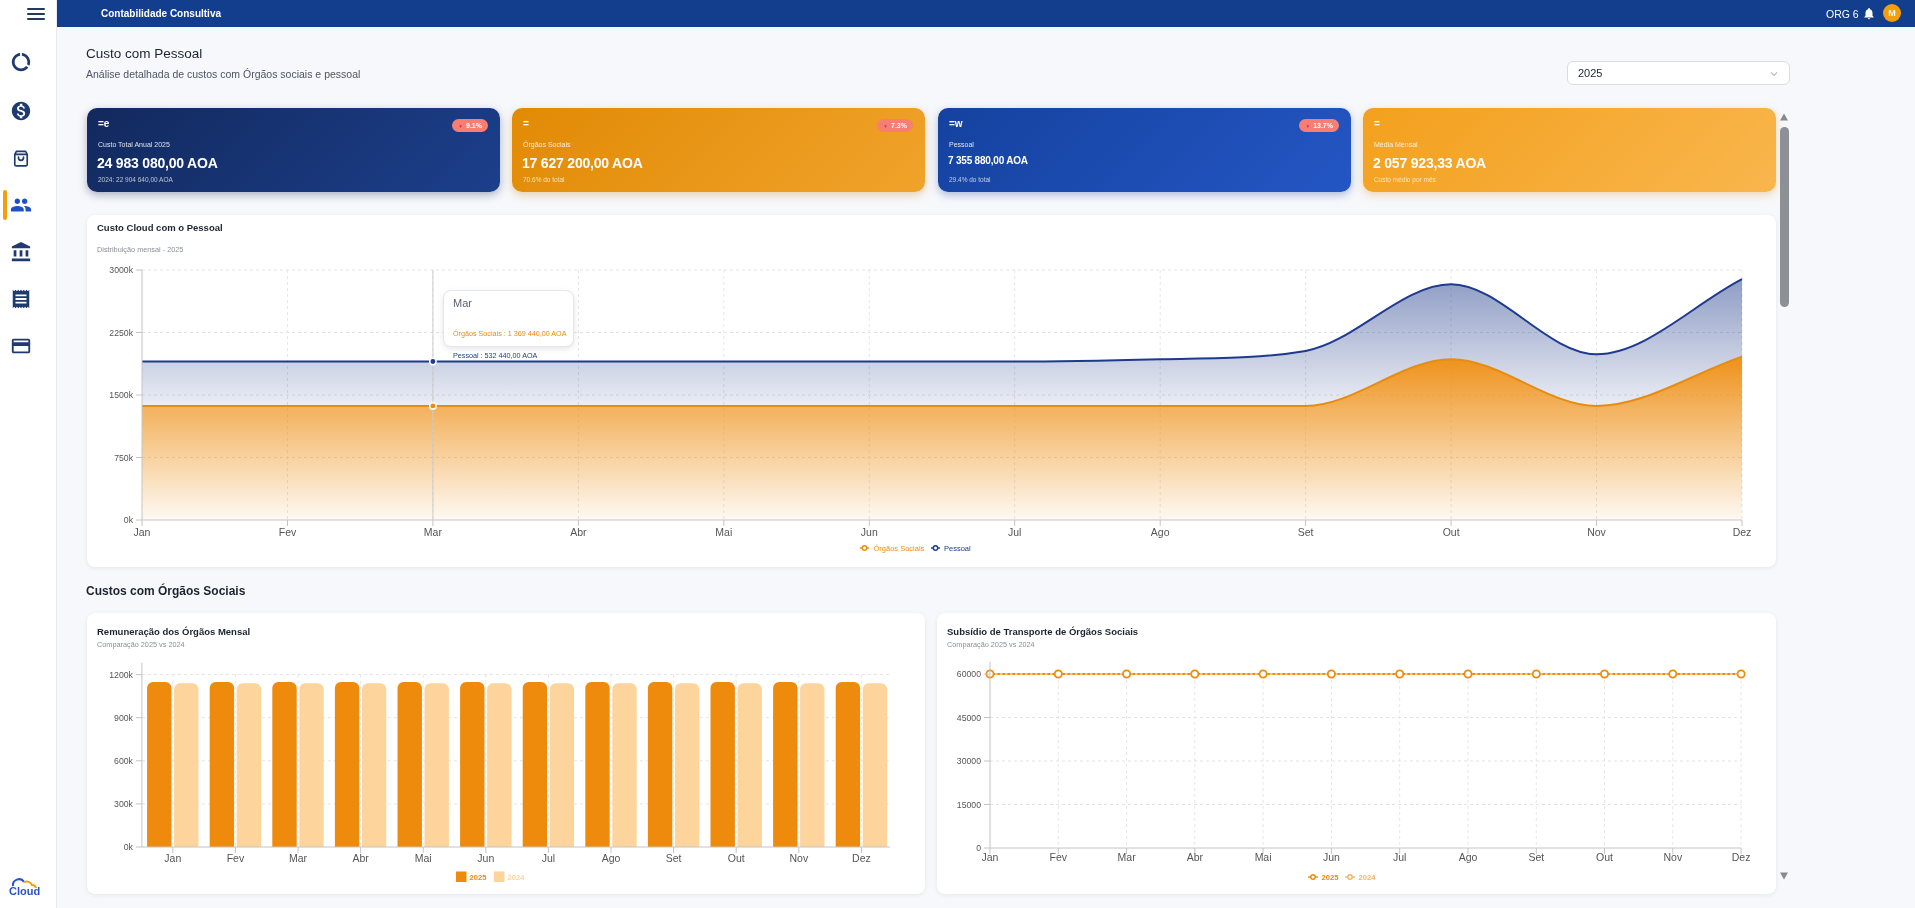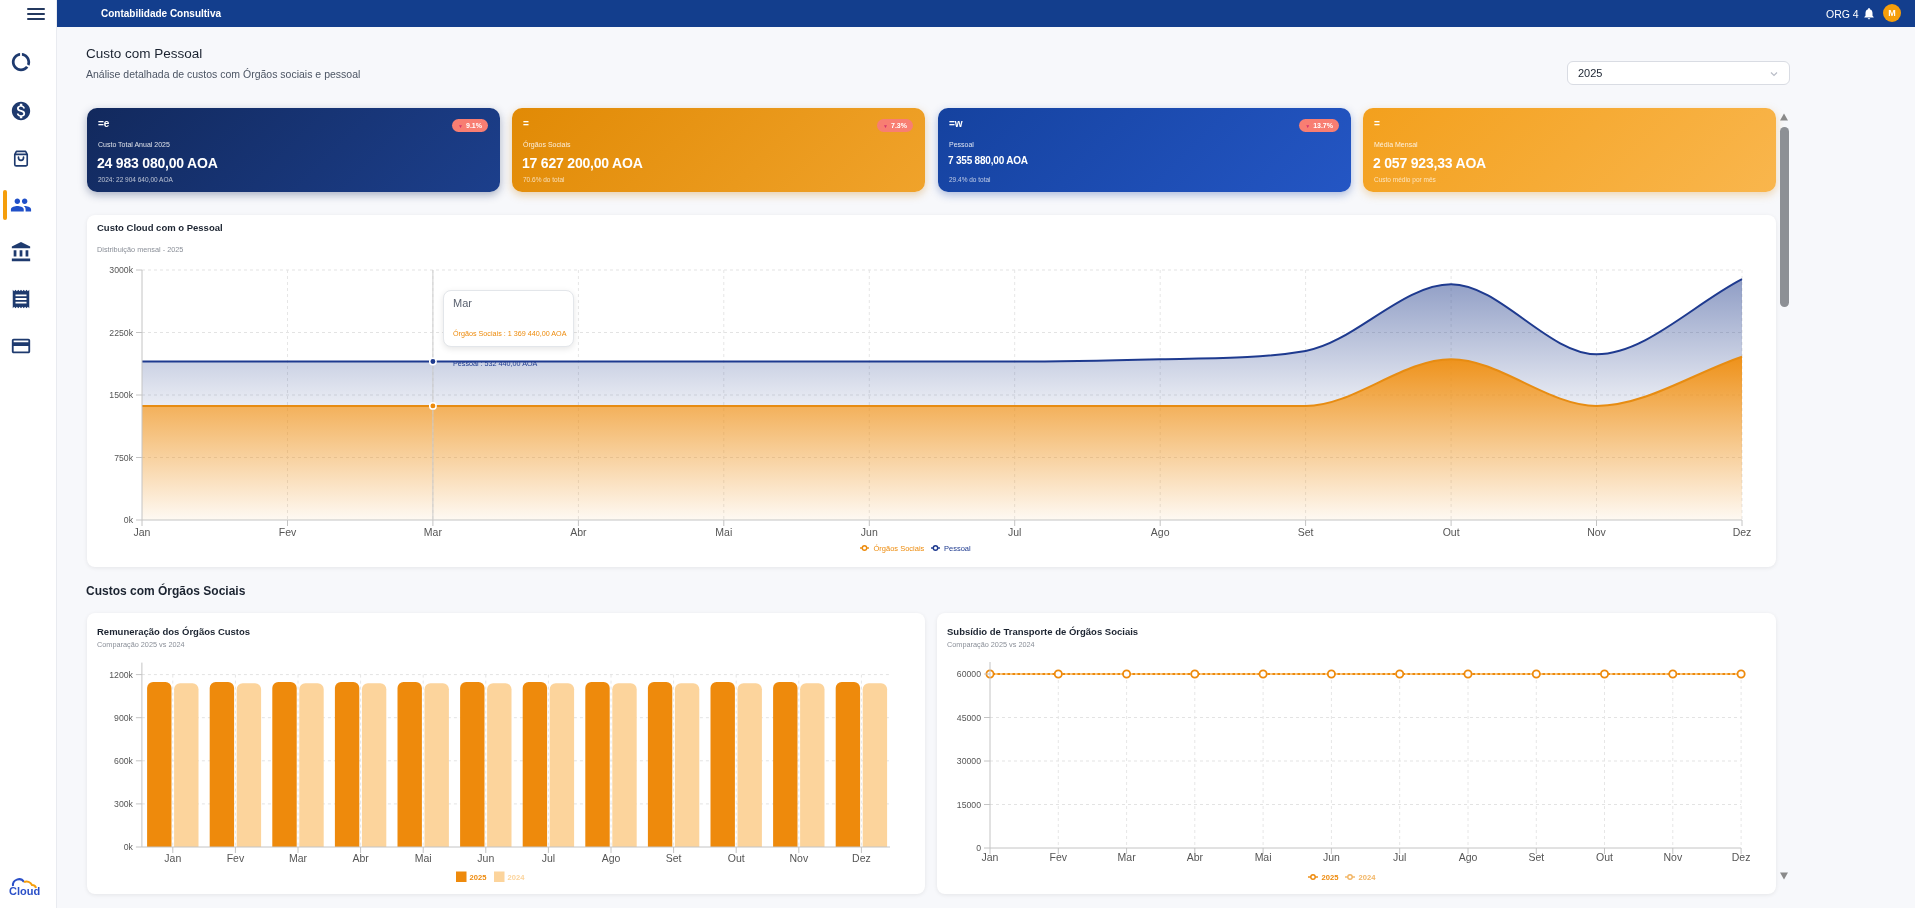--- a/index.html
+++ b/index.html
@@ -2,21 +2,21 @@
 <html><head><meta charset="utf-8">
 <style>
 * { margin:0; padding:0; box-sizing:border-box; }
 body { width:1915px; height:908px; font-family:"Liberation Sans", sans-serif; background:#f7f8fb; overflow:hidden; position:relative; }
 .abs { position:absolute; }
 </style></head>
 <body>
 
 <div class="abs" style="left:57px;top:0;width:1858px;height:27px;background:#133e8d"></div>
 <div class="abs" style="left:101px;top:8px;font-size:10px;font-weight:bold;color:#fff">Contabilidade Consultiva</div>
-<div class="abs" style="left:1826px;top:8px;font-size:10.5px;color:#fff">ORG 4</div>
+<div class="abs" style="left:1826px;top:8px;font-size:10.5px;color:#fff">ORG 6</div>
 <div class="abs" style="left:1862px;top:6px"><svg width="14" height="15" viewBox="0 0 24 24" fill="#fff">
       <path d="M12 22c1.1 0 2-.9 2-2h-4c0 1.1.89 2 2 2zm6-6v-5c0-3.07-1.64-5.64-4.5-6.32V4c0-.83-.67-1.5-1.5-1.5s-1.5.67-1.5 1.5v.68C7.63 5.36 6 7.92 6 11v5l-2 2v1h16v-1l-2-2z"></path>
     </svg></div>
 <div class="abs" style="left:1883px;top:4px;width:18px;height:18px;border-radius:50%;background:#f59e0b;color:#fff;font-size:9px;font-weight:bold;display:flex;align-items:center;justify-content:center">M</div>
 
 <div class="abs" style="left:0;top:0;width:57px;height:908px;background:#fff;border-right:1px solid #e9ebf0">
 <div style="position:absolute;left:27px;top:8px;width:18px;height:12px">
 <div style="height:2px;background:#24395f;border-radius:1px"></div>
 <div style="height:2px;background:#24395f;border-radius:1px;margin-top:3px"></div>
 <div style="height:2px;background:#24395f;border-radius:1px;margin-top:3px"></div>
@@ -168,28 +168,28 @@
         <circle cx="4.5" cy="0" r="2.2" fill="#fff" stroke="#ed8b0c" stroke-width="1.4"></circle>
         <text x="13.5" y="2.8" font-size="7.5" fill="#ed8b0c">Órgãos Sociais</text>
         <line x1="71" y1="0" x2="80" y2="0" stroke="#1e3a8f" stroke-width="1.4"></line>
         <circle cx="75.5" cy="0" r="2.2" fill="#fff" stroke="#1e3a8f" stroke-width="1.4"></circle>
         <text x="84" y="2.8" font-size="7.5" fill="#1e3a8f">Pessoal</text>
       </g>
 </svg>
 <div style="position:absolute;left:356px;top:75px;width:131px;height:57px;background:#fff;border:1px solid #e3e6ea;border-radius:8px;box-shadow:0 2px 6px rgba(0,0,0,.1);padding:6px 9px">
 <div style="font-size:11px;color:#5b6270">Mar</div>
 <div style="font-size:7.2px;color:#ed8b0c;margin-top:20px;white-space:nowrap">Órgãos Sociais : 1 369 440,00 AOA</div>
-<div style="font-size:7.2px;color:#1e3a8f;margin-top:21px;white-space:nowrap">Pessoal : 532 440,00 AOA</div>
+<div style="font-size:7.2px;color:#1e3a8f;margin-top:13px;white-space:nowrap">Pessoal : 532 440,00 AOA</div>
 </div>
 </div>
 
 <div class="abs" style="left:86px;top:584px;font-size:12px;font-weight:bold;color:#1b2330">Custos com Órgãos Sociais</div>
 
 <div class="abs" style="left:87px;top:613px;width:838px;height:281px;background:#fff;border-radius:8px;box-shadow:0 1px 4px rgba(0,0,0,.08)">
-<div style="position:absolute;left:10px;top:13px;font-size:9.5px;font-weight:bold;color:#1b2330">Remuneração dos Órgãos Custos</div>
+<div style="position:absolute;left:10px;top:13px;font-size:9.5px;font-weight:bold;color:#1b2330">Remuneração dos Órgãos Mensal</div>
 <div style="position:absolute;left:10px;top:26.5px;font-size:7.3px;color:#8a8f98">Comparação 2025 vs 2024</div>
 <svg width="838" height="281" style="position:absolute;left:0;top:0">
 <line x1="54.9" y1="61.6" x2="803" y2="61.6" stroke="#e3e3e3" stroke-dasharray="3 3"></line>
 <line x1="54.9" y1="104.7" x2="803" y2="104.7" stroke="#e3e3e3" stroke-dasharray="3 3"></line>
 <line x1="54.9" y1="147.8" x2="803" y2="147.8" stroke="#e3e3e3" stroke-dasharray="3 3"></line>
 <line x1="54.9" y1="190.9" x2="803" y2="190.9" stroke="#e3e3e3" stroke-dasharray="3 3"></line>
 <line x1="85.8" y1="61.6" x2="85.8" y2="234.0" stroke="#e6e6e6" stroke-dasharray="3 3"></line>
 <line x1="148.4" y1="61.6" x2="148.4" y2="234.0" stroke="#e6e6e6" stroke-dasharray="3 3"></line>
 <line x1="211.0" y1="61.6" x2="211.0" y2="234.0" stroke="#e6e6e6" stroke-dasharray="3 3"></line>
 <line x1="273.6" y1="61.6" x2="273.6" y2="234.0" stroke="#e6e6e6" stroke-dasharray="3 3"></line>

